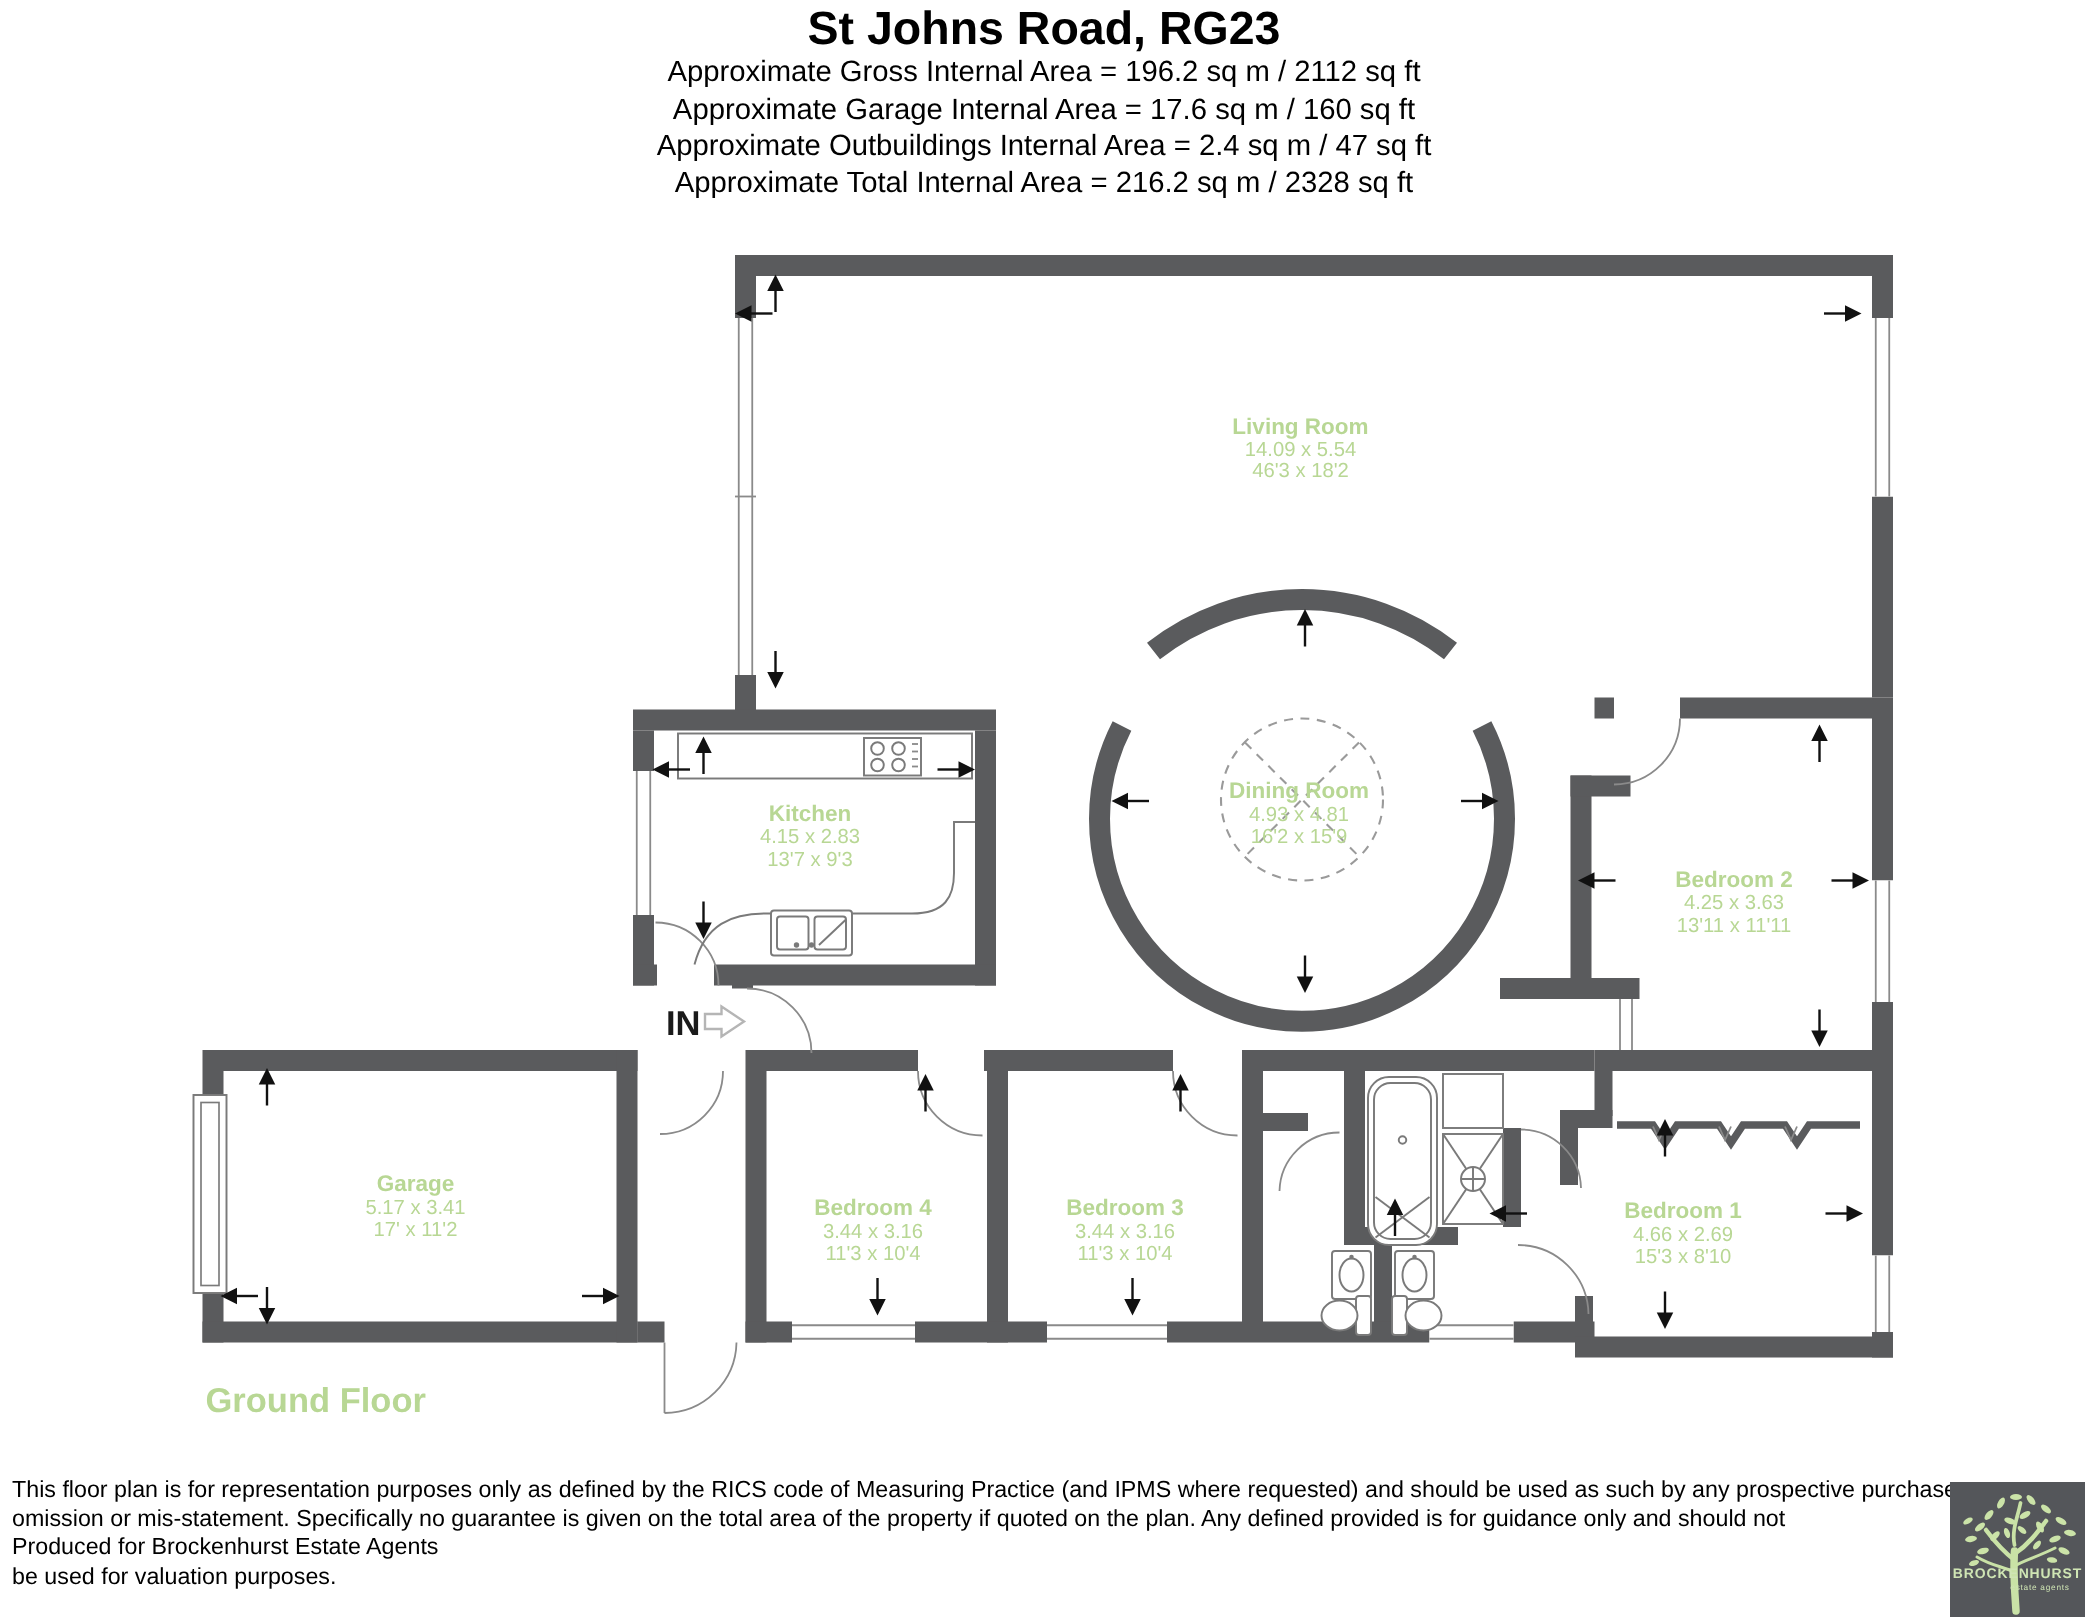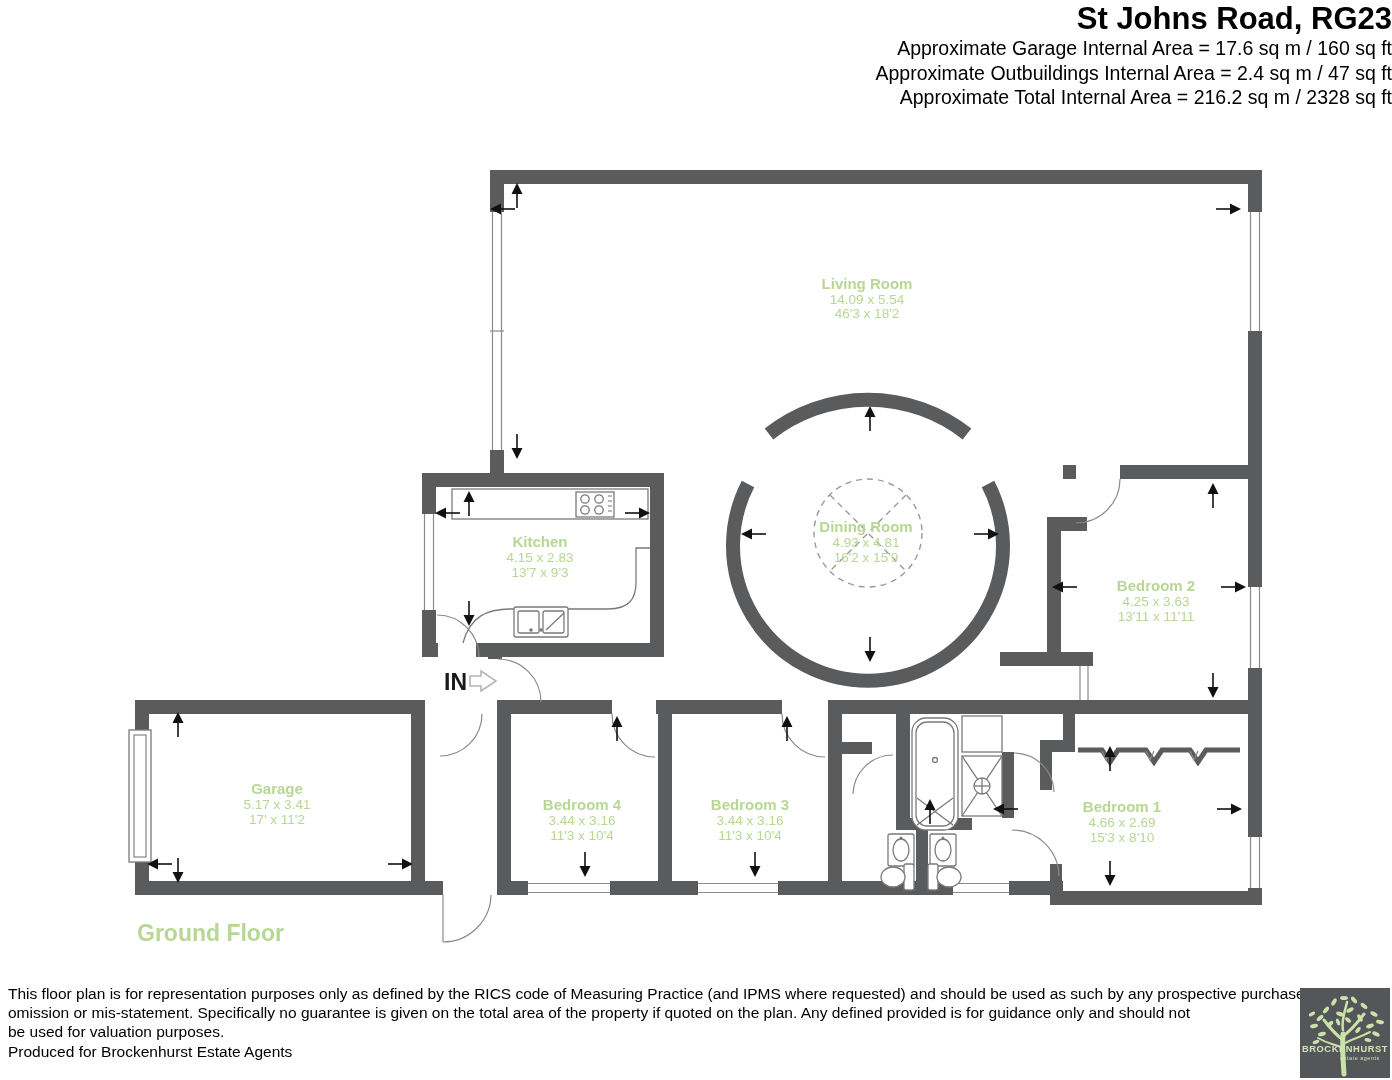--- a/index.html
+++ b/index.html
@@ -1,18 +1,18 @@
 <!DOCTYPE html>
 <html><head>
 <meta charset="utf-8">
 <style>
   html,body{margin:0;padding:0;background:#fff;}
   body{width:1392px;height:1080px;position:relative;overflow:hidden;
        font-family:"Liberation Sans",sans-serif;color:#000;}
-  .hdr{position:absolute;top:0;left:0;right:0;text-align:right;}
+  .hdr{position:absolute;top:0;left:0;right:0;text-align:center;}
   .hdr h1{margin:2px 0 0 0;font-size:31px;line-height:34px;font-weight:bold;}
   .hdr .aline{font-size:19.5px;line-height:24.5px;}
   svg.plan{position:absolute;left:0;top:0;}
   .w{fill:#5a5b5d;}
   .thin{stroke:#7a7a7a;stroke-width:1.3;fill:none;}
   .fixture{stroke:#7a7a7a;stroke-width:1.3;fill:#fff;}
   .door{stroke:#8a8a8a;stroke-width:1.2;fill:none;}
   .winline{stroke:#8a8a8a;stroke-width:1.2;}
   .rname{font:bold 15px "Liberation Sans",sans-serif;fill:#b8d794;text-anchor:middle;}
   .rdim{font:13.5px "Liberation Sans",sans-serif;fill:#b8d794;text-anchor:middle;}
@@ -23,20 +23,21 @@
   .lgtxt{font:bold 9.3px "Liberation Sans",sans-serif;fill:#cfe5b4;
          text-anchor:middle;letter-spacing:0.6px;}
   .lgtag{font:5.5px "Liberation Sans",sans-serif;fill:#cfe5b4;
          text-anchor:middle;letter-spacing:0.5px;}
 </style>
 </head>
 <body>
 
 <div class="hdr">
   <h1>St Johns Road, RG23</h1>
+  <div class="aline">Approximate Gross Internal Area = 196.2 sq m / 2112 sq ft</div>
   <div class="aline">Approximate Garage Internal Area = 17.6 sq m / 160 sq ft</div>
   <div class="aline">Approximate Outbuildings Internal Area = 2.4 sq m / 47 sq ft</div>
   <div class="aline">Approximate Total Internal Area = 216.2 sq m / 2328 sq ft</div>
 </div>
 
 <svg class="plan" width="1392" height="1080" viewBox="0 0 1392 1080">
   <defs>
     <g id="arr">
       <line x1="0" y1="-2" x2="0" y2="18" stroke="#111" stroke-width="1.6"></line>
       <path d="M-5.5,4 L5.5,4 L0,-7 Z" fill="#111"></path>
@@ -304,22 +305,22 @@
   </g>
 
   <text class="inlbl" x="444" y="690">IN</text>
   <path d="M470,676 h11 v-5 l15,10 l-15,10 v-5 h-11 z" fill="#fff" stroke="#b5b5b5" stroke-width="1.6"></path>
   <text class="floorlbl" x="137" y="941">Ground Floor</text>
 </svg>
 
 <div class="ftr">
   <div>This floor plan is for representation purposes only as defined by the RICS code of Measuring Practice (and IPMS where requested) and should be used as such by any prospective purchaser.</div>
   <div>omission or mis-statement. Specifically no guarantee is given on the total area of the property if quoted on the plan. Any defined provided is for guidance only and should not</div>
+  <div>Produced for Brockenhurst Estate Agents</div>
   <div>be used for valuation purposes.</div>
-  <div>Produced for Brockenhurst Estate Agents</div>
 </div>
 
 <svg class="logo" viewBox="0 0 90 90">
   <rect x="0" y="0" width="90" height="90" fill="#54565a"></rect>
   <g stroke="#c9e2a6" fill="none" stroke-linecap="round">
     <path d="M44,86 C43,70 42,60 43,46" stroke-width="5"></path>
     <path d="M43,52 C35,46 30,40 24,32" stroke-width="3"></path>
     <path d="M43,48 C52,42 58,34 64,26" stroke-width="3"></path>
     <path d="M43,42 C41,32 45,24 47,14" stroke-width="2.5"></path>
     <path d="M43,56 C50,52 58,50 70,44" stroke-width="2"></path>

